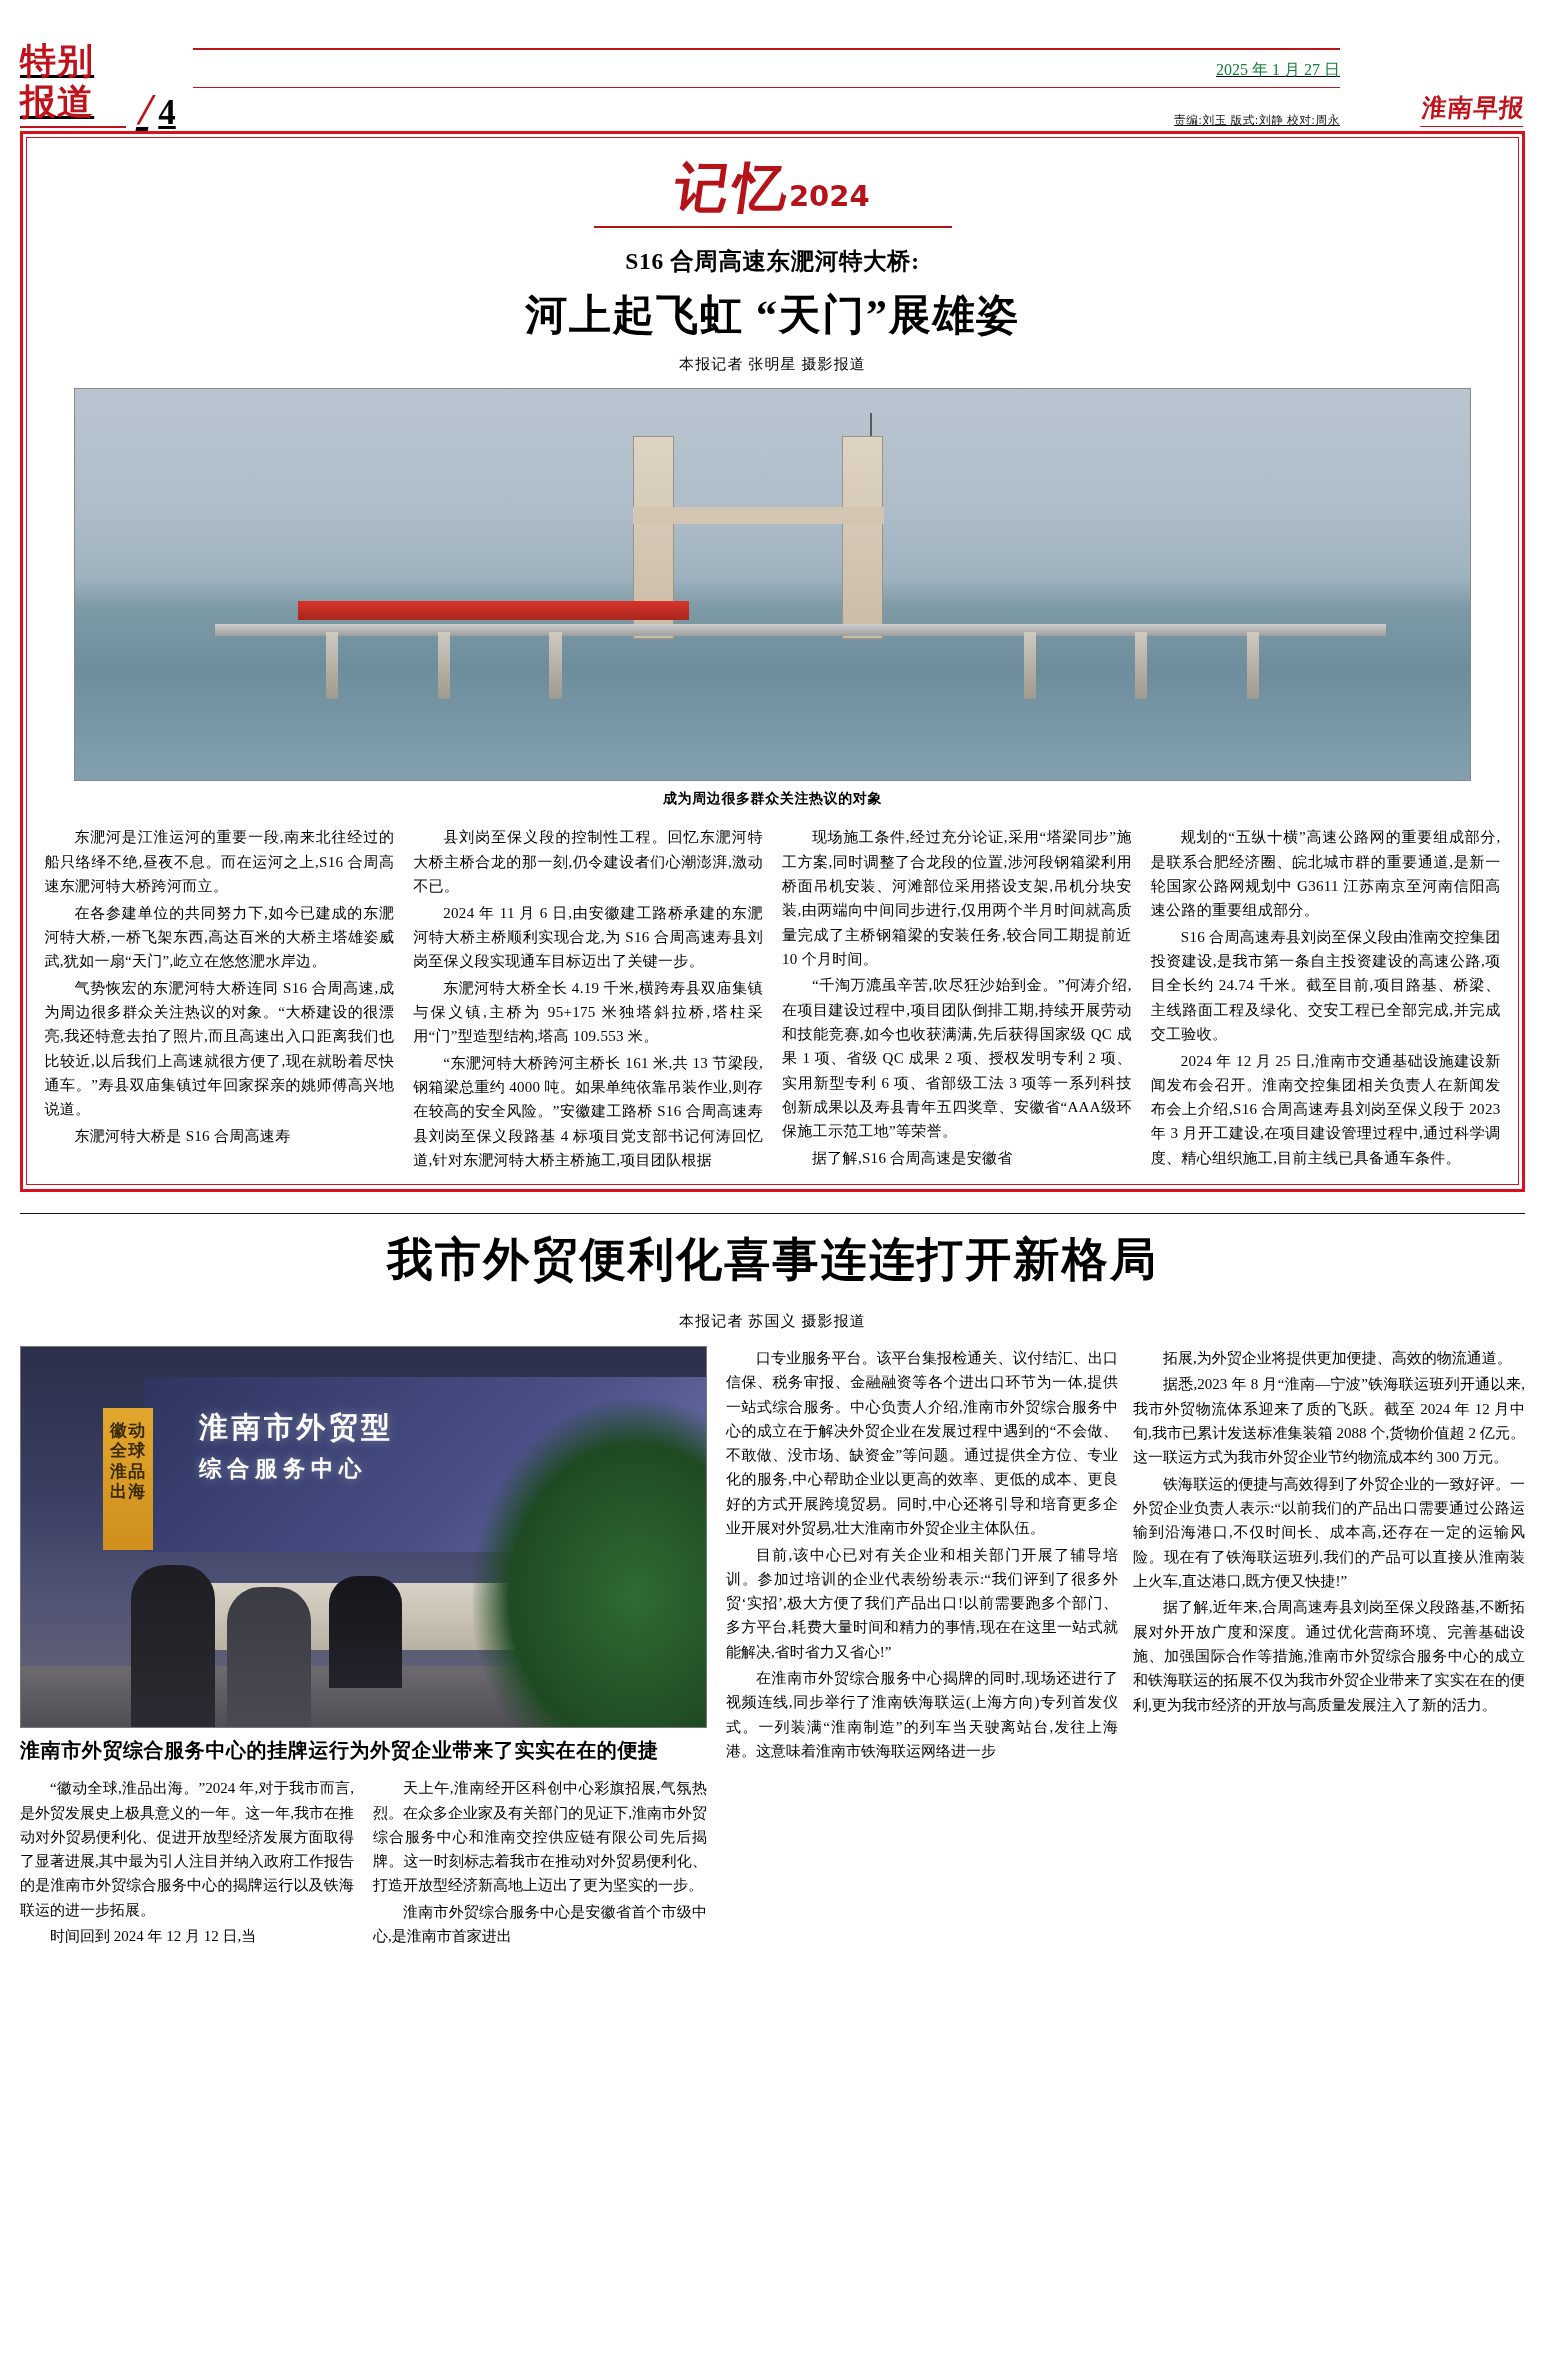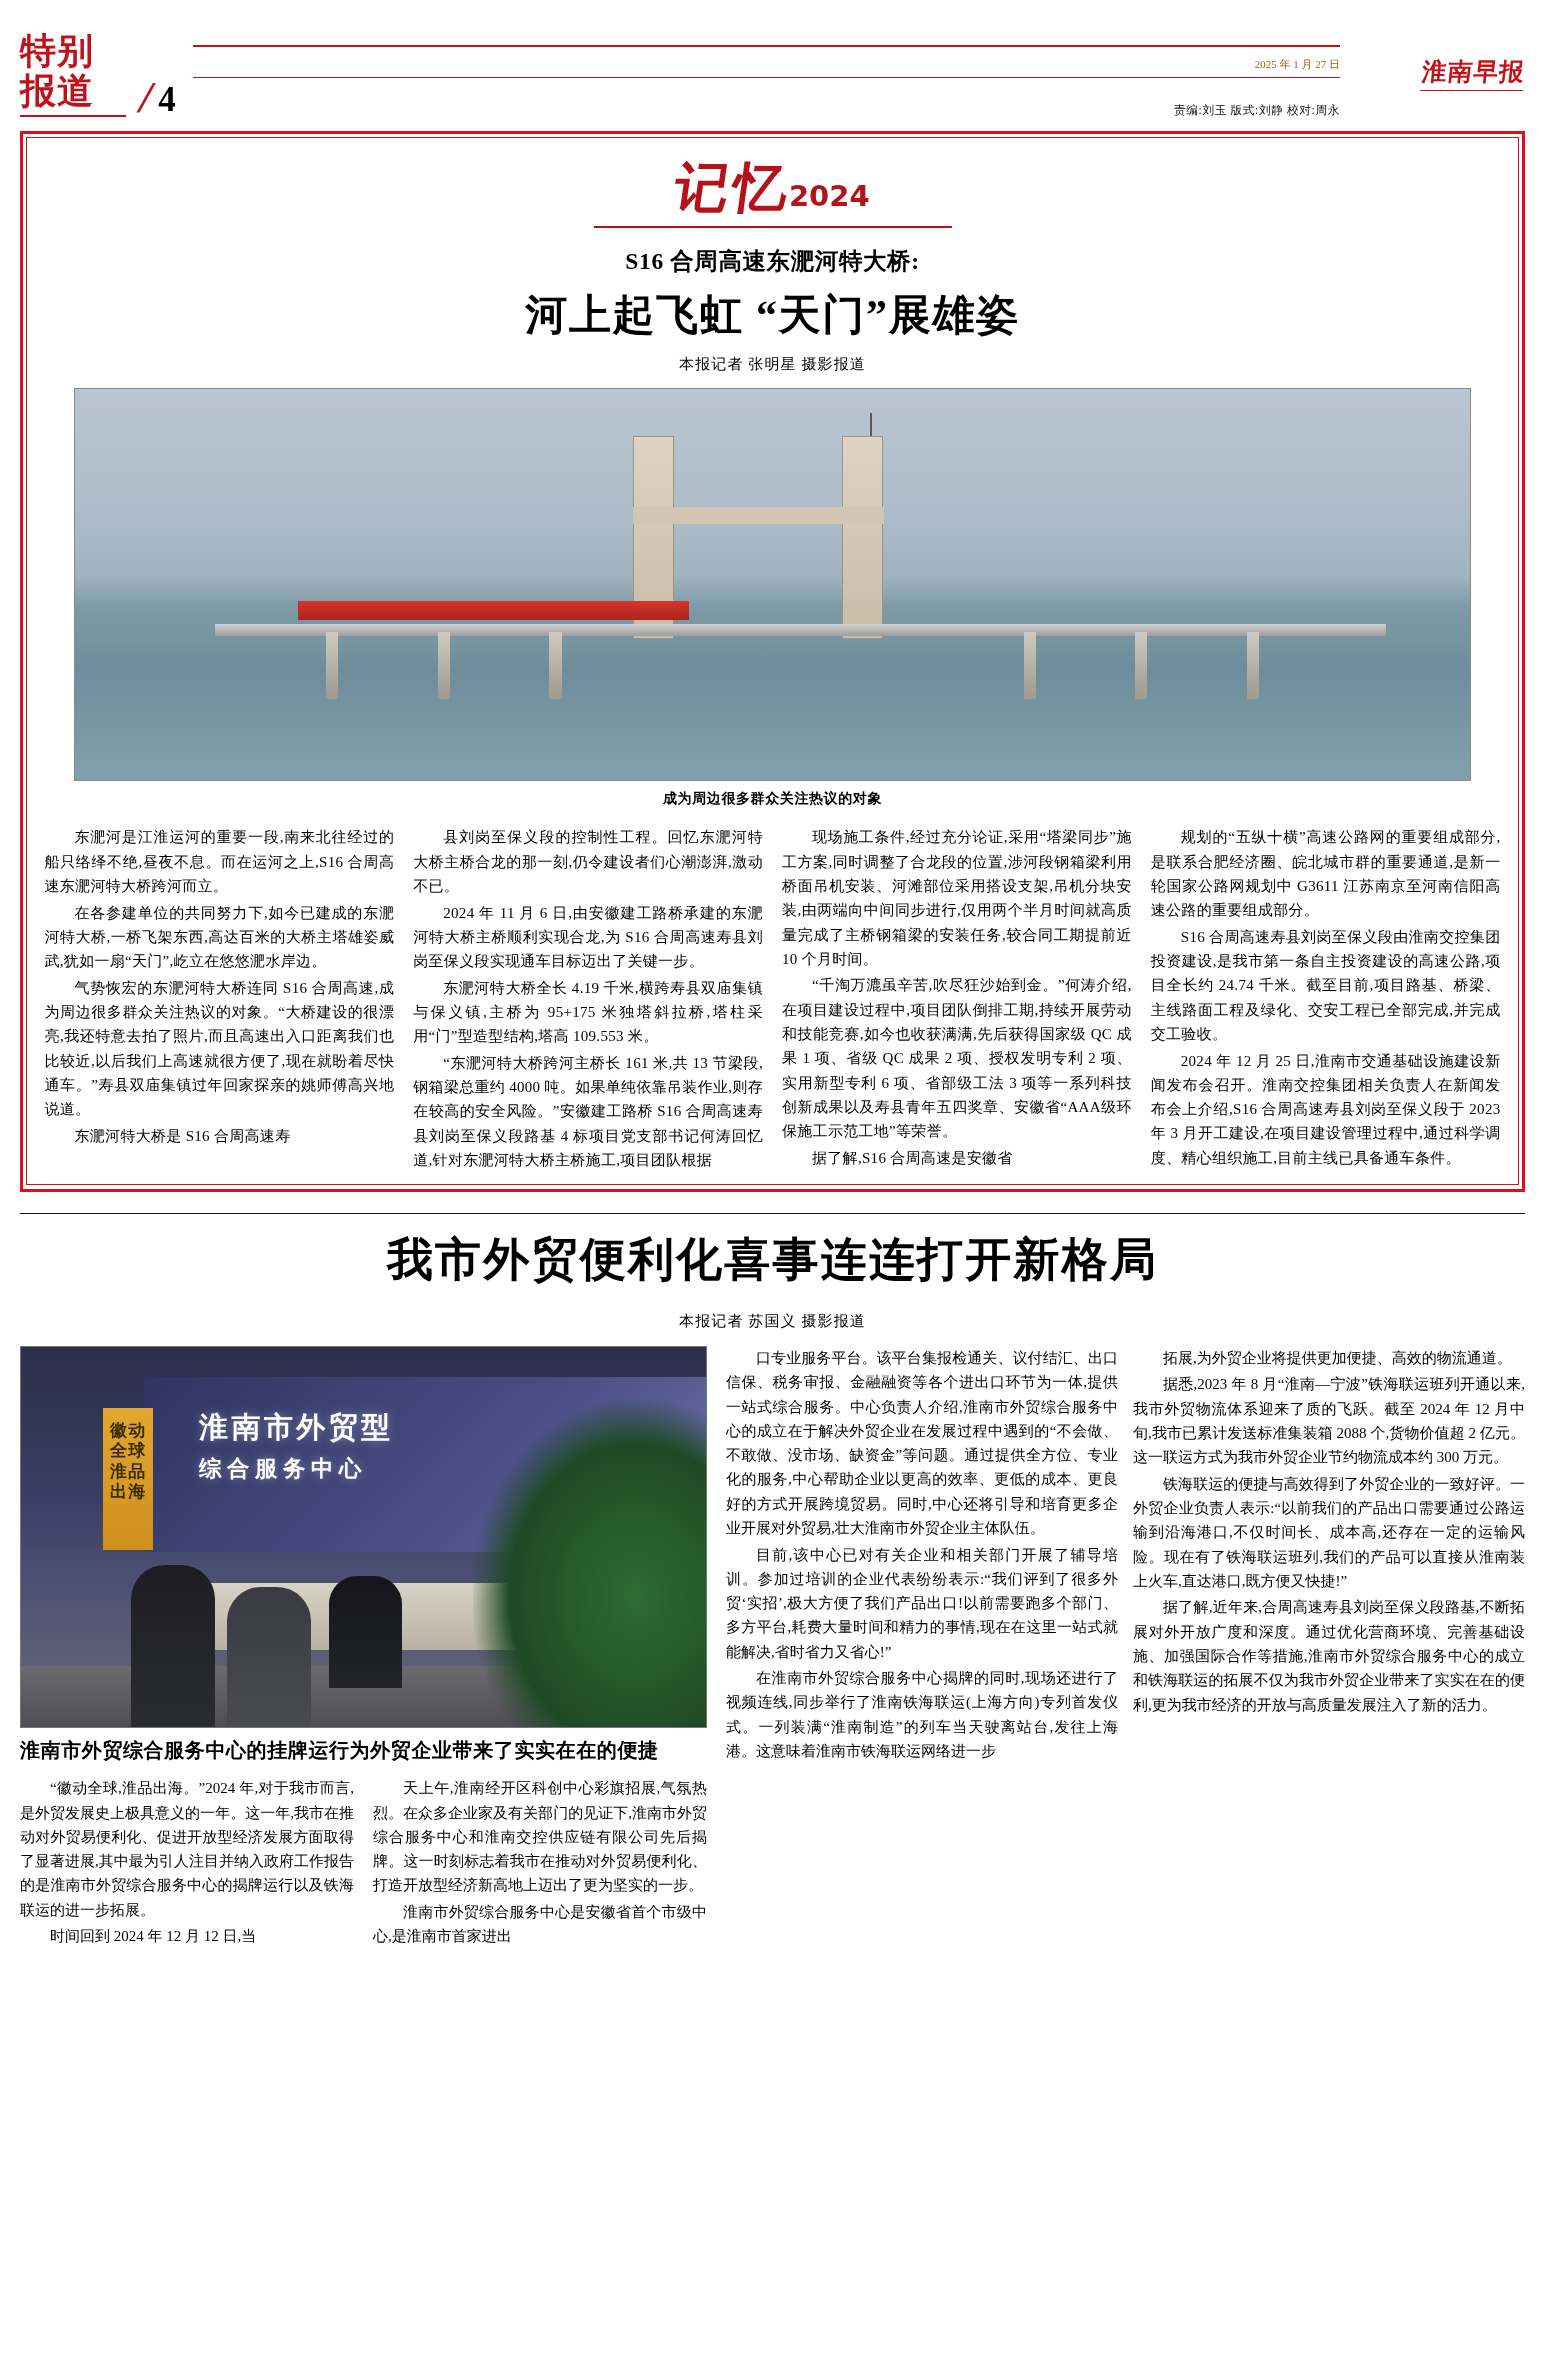--- a/index.html
+++ b/index.html
@@ -17,23 +17,24 @@
     width: 1545px;
     min-height: 2377px;
     box-sizing: border-box;
     padding: 15.6px 20px 11.2px 20px;
     position: relative;
   }
 
   
   .masthead {
     display: flex;
-    align-items: center;
+    align-items: flex-end;
     position: relative;
     height: 112px;
+    text-decoration: underline;
   }
   .section-badge {
     width: 117px;
     flex: 0 0 117px;
     color: #c0121a;
     font-family: "DejaVu Serif", serif;
     font-weight: bold;
     font-size: 36px;
     line-height: 1.12;
     letter-spacing: 1.1px;
@@ -71,23 +72,23 @@
   .mid-rule-top {
     border-top: 2.2px solid #c0121a;
     margin-top: 19px;
   }
   .mid-rule-bottom {
     border-top: 1.1px solid #c0121a;
     margin-top: 5.6px;
   }
   .issue-date {
     text-align: right;
-    font-size: 11px;
+    font-size: 16px;
     margin-top: 10px;
-    color: #a16207;
+    color: #15803d;
   }
   .credits {
     text-align: right;
     font-size: 11.7px;
     margin-top: 24.6px;
     color: #111;
     letter-spacing: 0.6px;
   }
   .paper-logo {
     flex: 0 0 168px;

